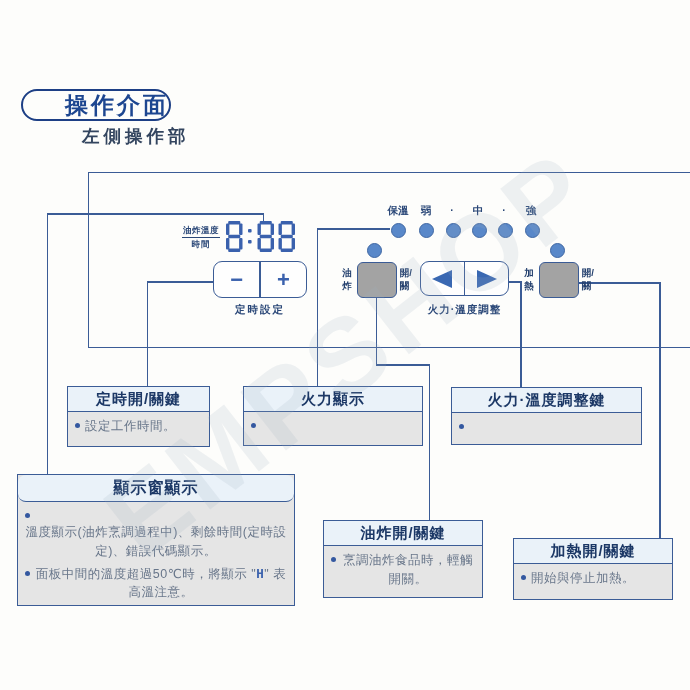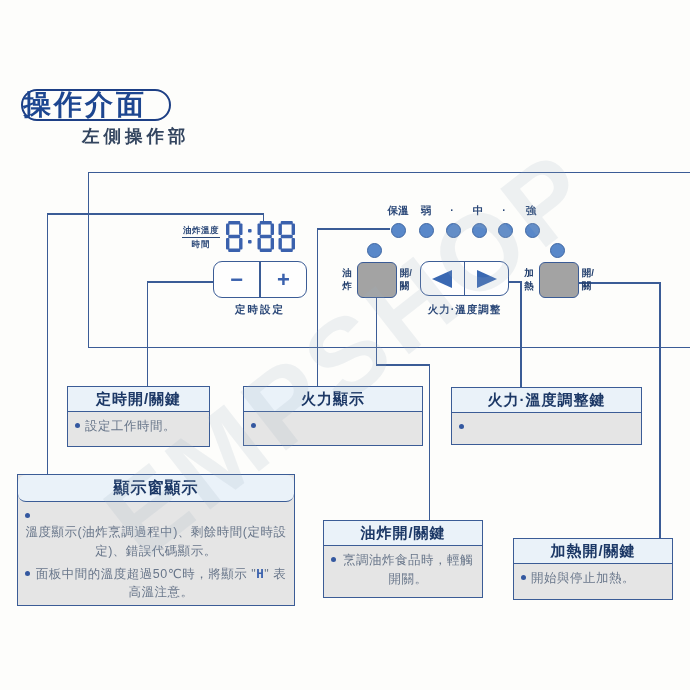--- a/index.html
+++ b/index.html
@@ -15,22 +15,22 @@
     position:absolute;left:120px;top:470px;
     transform:rotate(-38deg);transform-origin:0 50%;
     font-size:108px;font-weight:bold;letter-spacing:6px;
     color:#9fb0c0;opacity:0.16;white-space:nowrap;z-index:6;
     pointer-events:none;
   }
   
   .title-pill{
     left:21px;top:89px;width:150px;height:32px;
     border:2.5px solid #1d3f85;border-radius:17px;
-    display:flex;align-items:center;justify-content:flex-start;
-    font-size:28px;font-weight:bold;letter-spacing:3px;color:#1d4690;
+    display:flex;align-items:center;justify-content:flex-end;
+    font-size:23px;font-weight:bold;letter-spacing:3px;color:#1d4690;
     background:#fdfdfb;z-index:2;
   }
   .subtitle{
     left:82px;top:124px;font-size:17.5px;font-weight:bold;
     letter-spacing:4px;color:#33455f;z-index:2;
   }
   
   .panel-rect{
     left:88px;top:172px;width:614px;height:176px;
     border:1.6px solid #3b5c96;z-index:1;background:transparent;

